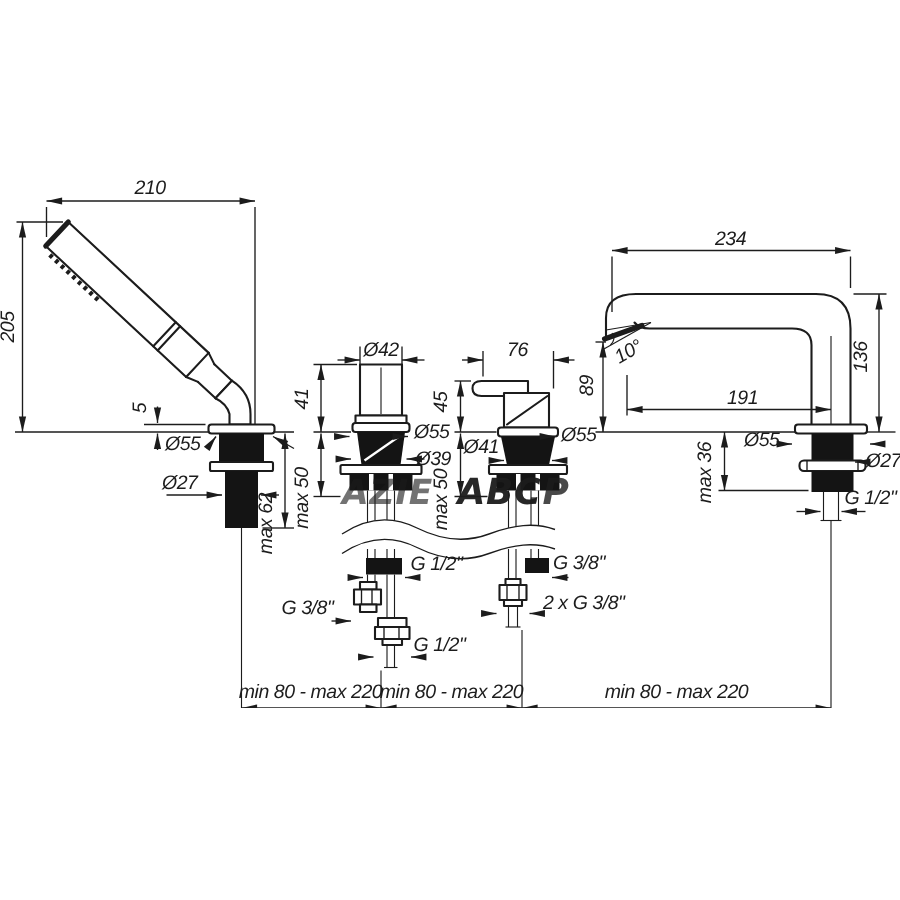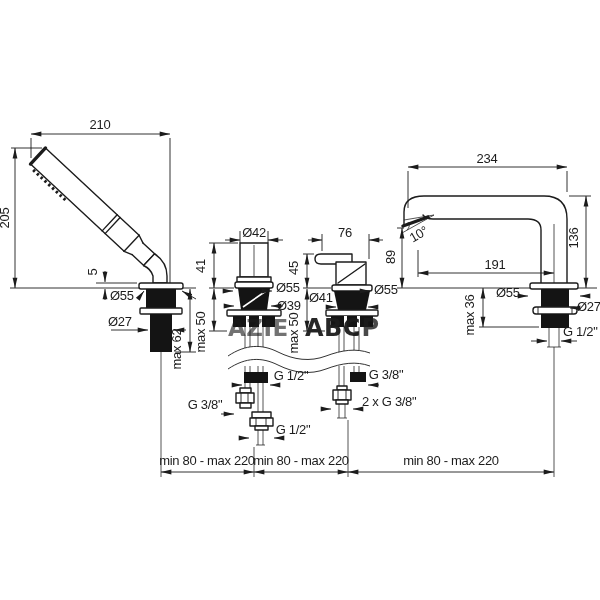--- a/index.html
+++ b/index.html
@@ -1,16 +1,16 @@
 <!DOCTYPE html>
 <html><head>
 <meta charset="utf-8">
 <style>
   html,body{margin:0;padding:0;background:#fff;}
-  .stage{width:600px;height:600px;background:#ffffff;position:relative;overflow:hidden;}
+  .stage{width:600px;height:472px;background:#ffffff;position:relative;overflow:hidden;font-style:italic;}
   svg{display:block;}
   svg text{font-family:"Liberation Sans",sans-serif;font-size:13px;fill:#1c1c1c;letter-spacing:-0.3px;}
   .ol{stroke:#1c1c1c;stroke-width:1.4;fill:none;stroke-linejoin:round;stroke-linecap:round;}
   .olw{stroke:#1c1c1c;stroke-width:1.4;fill:#ffffff;stroke-linejoin:round;}
   .blk{fill:#141414;stroke:none;}
   .dl{stroke:#1c1c1c;stroke-width:0.9;fill:none;}
   .thin{stroke:#1c1c1c;stroke-width:0.75;fill:none;}
   .thick{stroke:#1c1c1c;stroke-width:3.4;fill:none;stroke-linecap:round;}
   .ws{stroke:#ffffff;stroke-width:1.6;fill:none;}
   .bump{stroke:#1c1c1c;stroke-width:3;stroke-dasharray:2.4 2.8;fill:none;}

